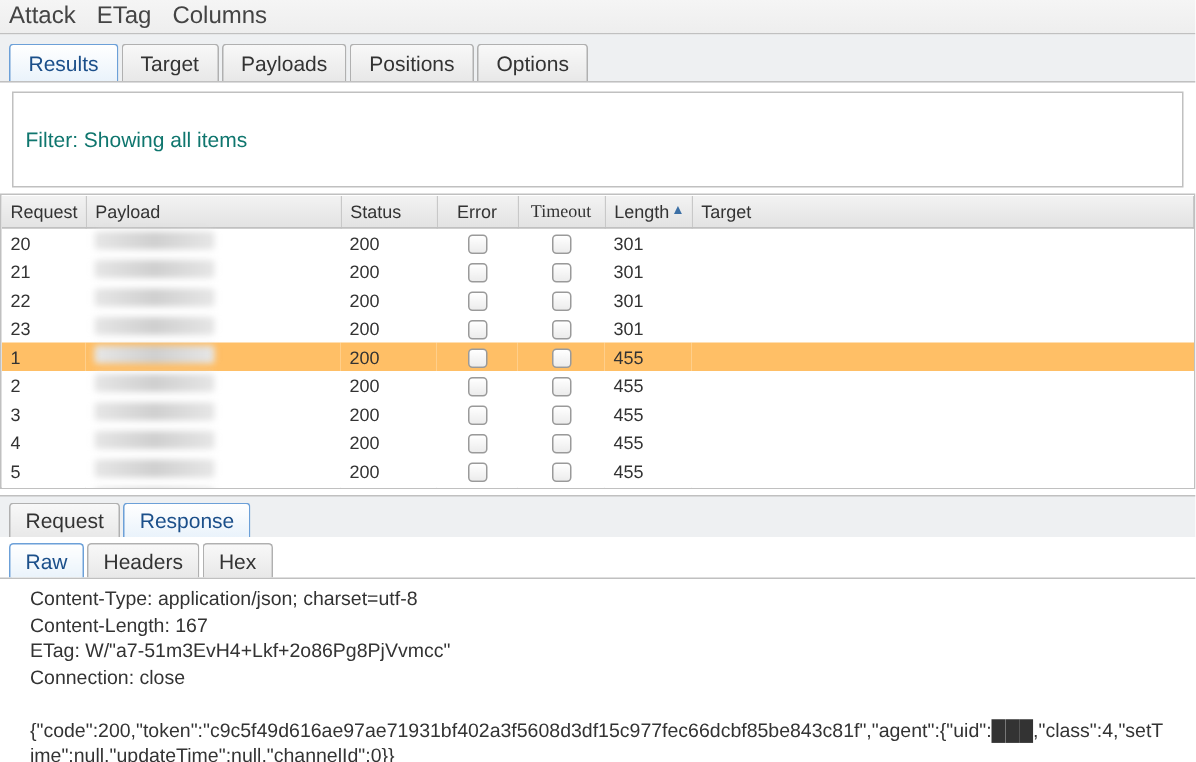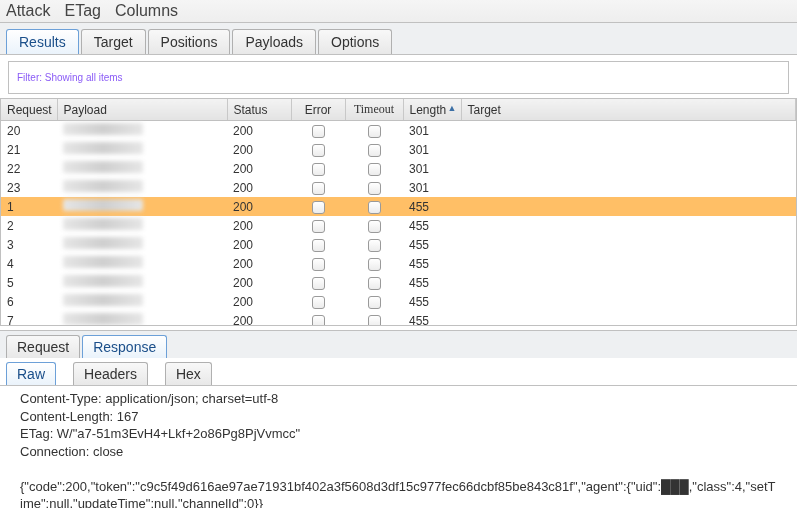--- a/index.html
+++ b/index.html
@@ -44,23 +44,23 @@
   }
   .tab.active {
     background: linear-gradient(#ffffff,#eaf3fb);
     border-color: #6ca0d8;
     color: #1b4f8a;
     font-weight: normal;
   }
   .filter-bar {
     margin: 6px 8px 4px 8px;
     border: 1px solid #c0c0c0;
-    padding: 10px 8px;
-    font-size: 10px;
-    color: #8b5cf6;
+    padding: 23px 8px;
+    font-size: 14px;
+    color: #0f766e;
     background: #fff;
   }
   .table-wrap {
     border: 1px solid #c0c0c0;
     margin: 0 0 4px 0;
     overflow: auto;
     flex: 1;
   }
   table {
     border-collapse: collapse;
@@ -120,21 +120,21 @@
   .subtabs-row {
     display: flex;
     gap: 0;
     padding: 4px 6px 0 6px;
     background: #eef0f2;
     border-top: 1px solid #c0c0c0;
   }
   .subtabs-row .tab { padding: 3px 10px; }
   .inner-tabs-row {
     display: flex;
-    gap: 15px;
+    gap: 0;
     padding: 4px 6px 0 6px;
     border-bottom: 1px solid #c0c0c0;
   }
   .inner-tabs-row .tab { padding: 3px 10px; }
   .raw-area {
     font-family: Liberation Sans, sans-serif;
     font-size: 13px;
     padding: 4px 20px;
     white-space: pre-wrap;
     word-break: break-all;
@@ -149,22 +149,22 @@
 
 <div class="menubar">
   <span>Attack</span>
   <span>ETag</span>
   <span>Columns</span>
 </div>
 
 <div class="tabs-row">
   <div class="tab active">Results</div>
   <div class="tab">Target</div>
+  <div class="tab">Payloads</div>
   <div class="tab">Positions</div>
-  <div class="tab">Payloads</div>
   <div class="tab">Options</div>
 </div>
 
 <div class="filter-bar">Filter: Showing all items</div>
 
 <div class="table-wrap">
   <table>
     <thead>
       <tr>
         <th class="col-request">Request</th>

